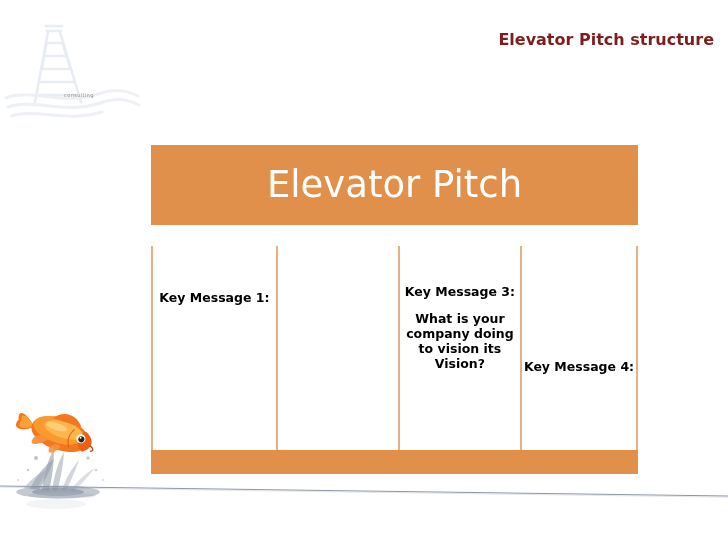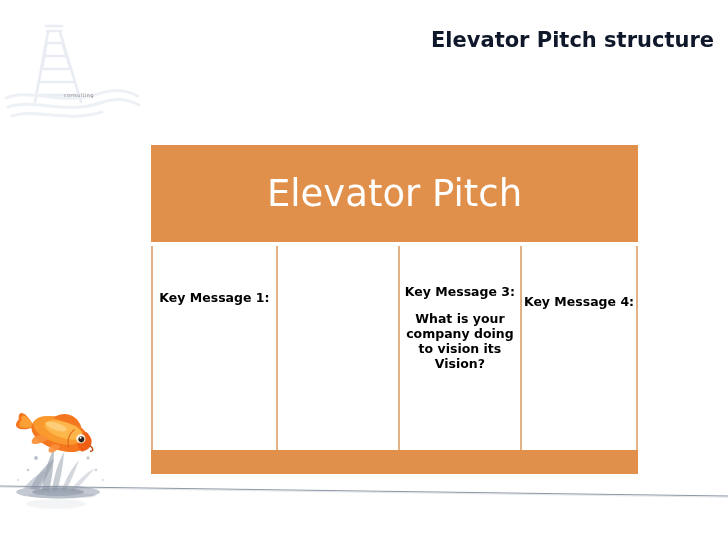--- a/index.html
+++ b/index.html
@@ -62,43 +62,43 @@
     white-space: nowrap;
   }
 
   
   .slide-title {
     position: absolute;
     right: 14px;
     top: 25px;
     font-family: "DejaVu Sans", sans-serif;
     font-weight: bold;
-    font-size: 21px;
+    font-size: 16px;
     line-height: 30px;
-    color: #0f172a;
+    color: #7f1d1d;
     letter-spacing: 0px;
     white-space: nowrap;
     text-align: right;
   }
 
   
   .pitch-table {
     position: absolute;
     left: 151px;
     top: 145px;
     width: 487px;
     height: 329px;
     background: #ffffff;
     box-sizing: border-box;
   }
   .table-header {
     position: absolute;
     left: 0; top: 0;
     width: 487px;
-    height: 97px;
+    height: 80px;
     background: #E0904A;
     display: flex;
     align-items: center;
     justify-content: center;
     box-sizing: border-box;
   }
   .table-header-text {
     font-family: "DejaVu Sans", sans-serif;
     font-weight: normal;
     font-size: 37px;
@@ -121,21 +121,21 @@
   .col {
     box-sizing: border-box;
     padding: 2px 5px 0 5px;
     display: flex;
     flex-direction: column;
     justify-content: flex-start;
     align-items: center;
     text-align: center;
     border-right: 2px solid #E3B183;
   }
-  .col:last-child { border-right: none; }
+  .col:last-child { border-right: none; justify-content: center; }
   .col-1 { width: 129px; padding-top: 44px; }
   .col-2 { width: 126px; padding-top: 28px; }
   .col-3 { width: 125px; padding-top: 38px; }
   .col-4 { width: 114px; padding-top: 48px; }
 
   .col-heading {
     font-family: "DejaVu Sans", sans-serif;
     font-weight: bold;
     font-size: 12.5px;
     line-height: 15px;

